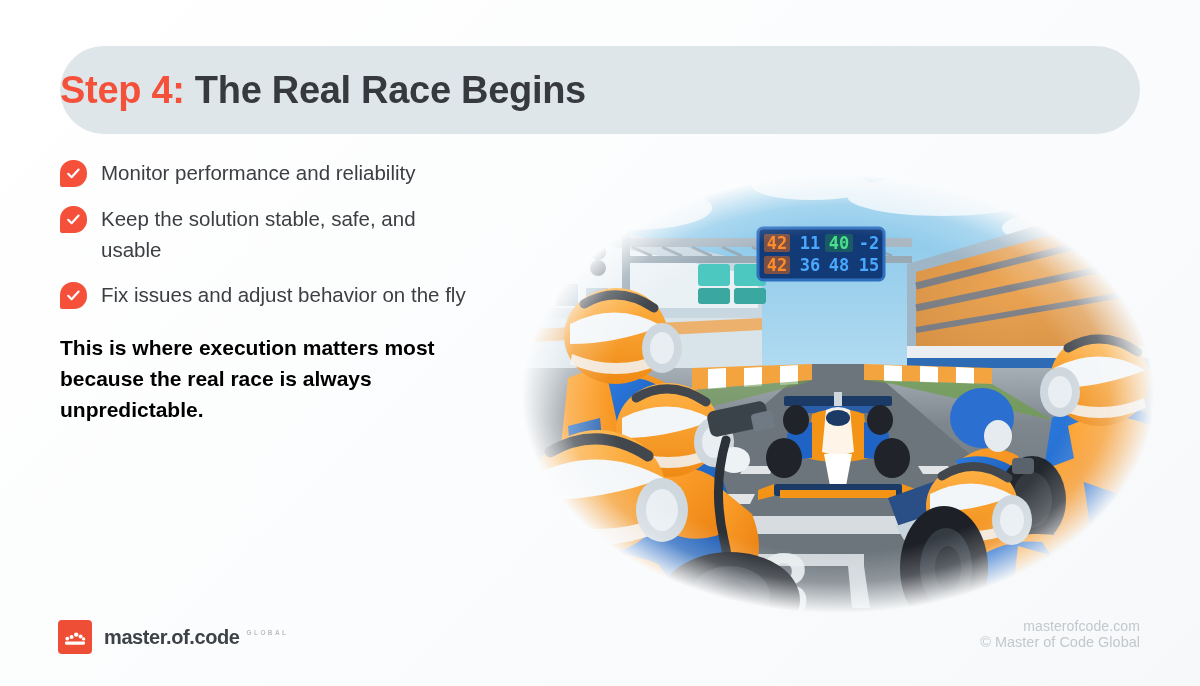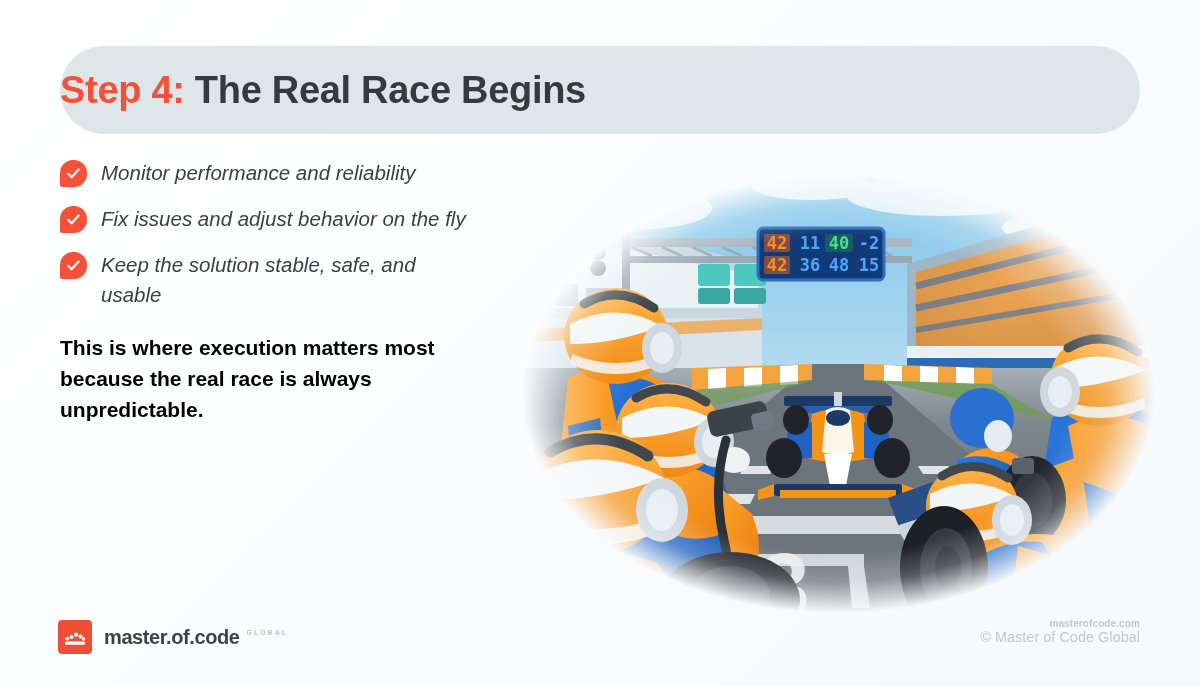--- a/index.html
+++ b/index.html
@@ -61,21 +61,20 @@
 
   .check-list {
     list-style: none;
     margin: 0;
     padding: 0;
   }
   .check-item {
     display: flex;
     align-items: flex-start;
     margin-bottom: 15px;
-    font-style: italic;
   }
   .check-icon {
     flex: 0 0 auto;
     width: 27px;
     height: 27px;
     margin-top: 2px;
     margin-right: 14px;
     background: #f4503a;
     border-radius: 13px 13px 13px 2px;
     position: relative;
@@ -133,22 +132,22 @@
   }
 
   
   .credit {
     position: absolute;
     right: 60px;
     top: 618px;
     text-align: right;
   }
   .credit-domain {
-    font-size: 10px;
-    font-weight: 700;
+    font-size: 14px;
+    font-weight: 400;
     color: #c2c8cd;
     letter-spacing: 0.1px;
   }
   .credit-copy {
     font-size: 14.5px;
     color: #c2c8cd;
     margin-top: 0;
   }
 
   
@@ -186,29 +185,29 @@
           </svg>
       </span>
       <span class="check-label">Monitor performance and reliability</span>
     </li>
     <li class="check-item">
       <span class="check-icon">
         <svg width="17" height="17" viewBox="0 0 17 17">
             <path d="M3.2 8.8 L6.6 12.2 L13.6 4.6" fill="none" stroke="#ffffff" stroke-width="2.2" stroke-linecap="round" stroke-linejoin="round"></path>
           </svg>
       </span>
-      <span class="check-label">Fix issues and adjust behavior on the fly</span>
+      <span class="check-label">Keep the solution stable, safe, and usable</span>
     </li>
     <li class="check-item">
       <span class="check-icon">
         <svg width="17" height="17" viewBox="0 0 17 17">
             <path d="M3.2 8.8 L6.6 12.2 L13.6 4.6" fill="none" stroke="#ffffff" stroke-width="2.2" stroke-linecap="round" stroke-linejoin="round"></path>
           </svg>
       </span>
-      <span class="check-label">Keep the solution stable, safe, and usable</span>
+      <span class="check-label">Fix issues and adjust behavior on the fly</span>
     </li>
   </ul>
 
   <p class="emphasis">This is where execution matters most because the real race is always unpredictable.</p>
 </div>
 
 <div class="logo-row">
   <span class="logo-mark">
     <svg width="34" height="34" viewBox="0 0 34 34">
       <rect x="7" y="21.5" width="20" height="3.2" rx="1.1" fill="#ffffff"></rect>

